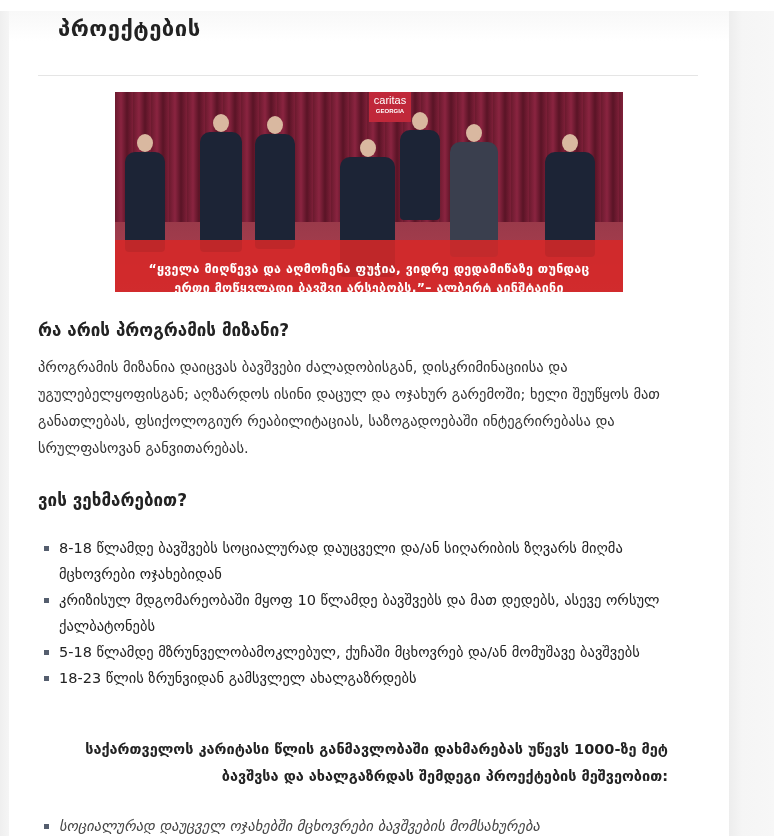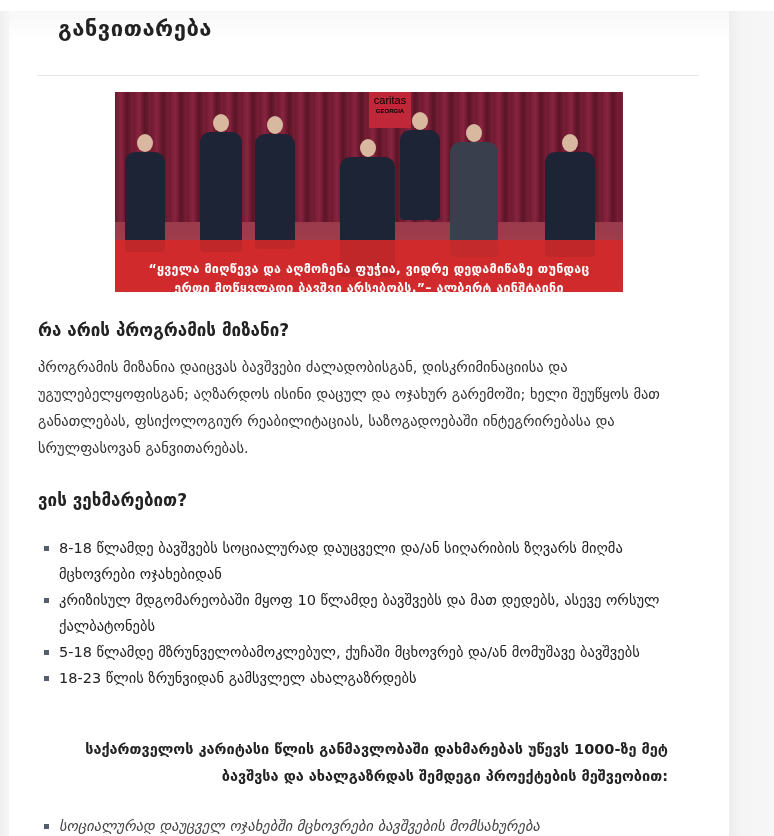--- a/index.html
+++ b/index.html
@@ -39,22 +39,22 @@
       background: linear-gradient(to bottom, #9a3a4a, #b04050);
     }
     .dancer {
       position: absolute; background: #1c2436; border-radius: 10px 10px 4px 4px;
     }
     .dancer .head {
       position: absolute; top: -18px; left: 50%; width: 16px; height: 18px;
       margin-left: -8px; background: #d9b8a0; border-radius: 50%;
     }
     .logo {
-      position: absolute; left: 254px; top: 0px; width: 42px; height: 36px;
-      background: #c0283a; color: #000000; text-align: center;
+      position: absolute; left: 254px; top: 0px; width: 42px; height: 30px;
+      background: #c0283a; color: #ffffff; text-align: center;
       font-family: "Liberation Sans", sans-serif;
     }
     .logo .l1 { font-size: 11px; line-height: 13px; display:block; padding-top: 2px; }
     .logo .l2 { font-size: 6px; font-weight: bold; line-height: 8px; display:block; }
     .quote-bar {
       position: absolute; left: 0; top: 148px; width: 100%; height: 52px;
       background: rgba(214, 40, 40, 0.88);
       color: #fff; text-align: center; font-size: 12.5px; font-weight: bold;
       line-height: 19px; padding-top: 19px; box-sizing: border-box;
       letter-spacing: 0.3px;
@@ -84,21 +84,21 @@
     .link-like { cursor: pointer; }
   </style>
 </head>
 <body>
 
 <div class="page-bg"></div>
 
 <div class="card">
 </div>
 
-<h1 class="title">განვითარება</h1>
+<h1 class="title">პროექტების</h1>
 <div class="divider"></div>
 
 <div class="banner">
   <div class="floor"></div>
   <div class="dancer" style="left:10px;top:60px;width:40px;height:100px;">
       <div class="head"></div>
     </div>
   <div class="dancer" style="left:85px;top:40px;width:42px;height:120px;">
       <div class="head"></div>
     </div>

